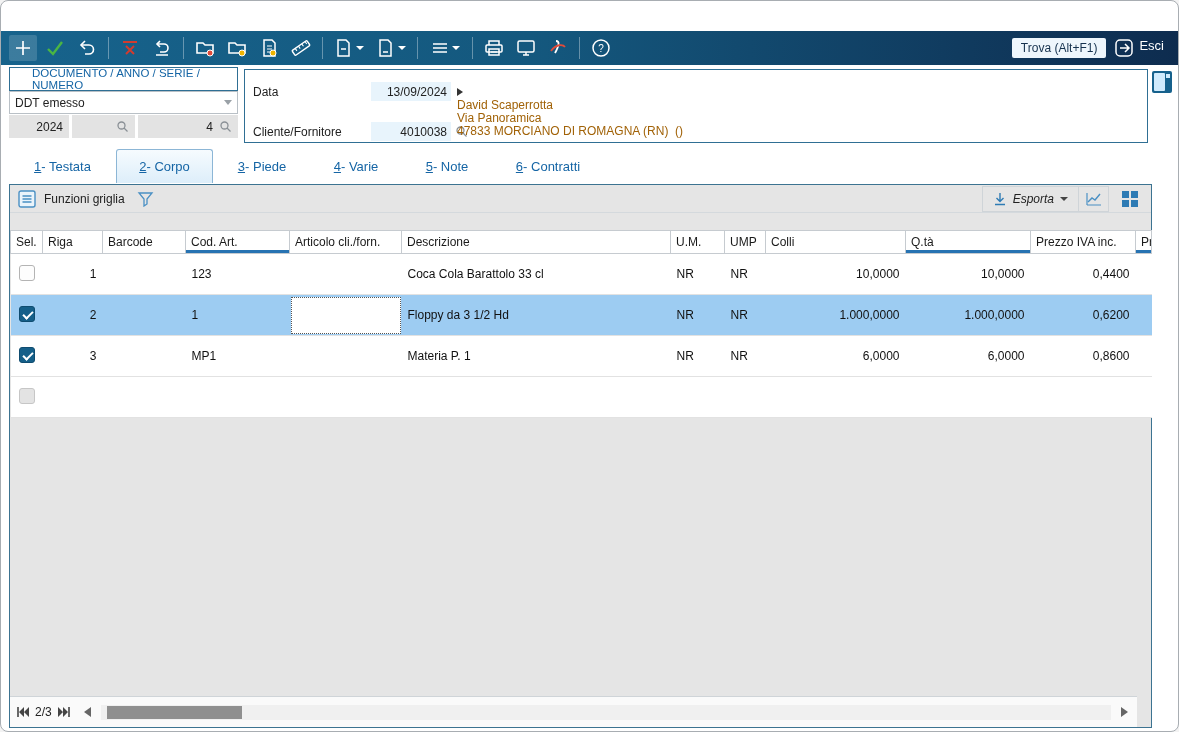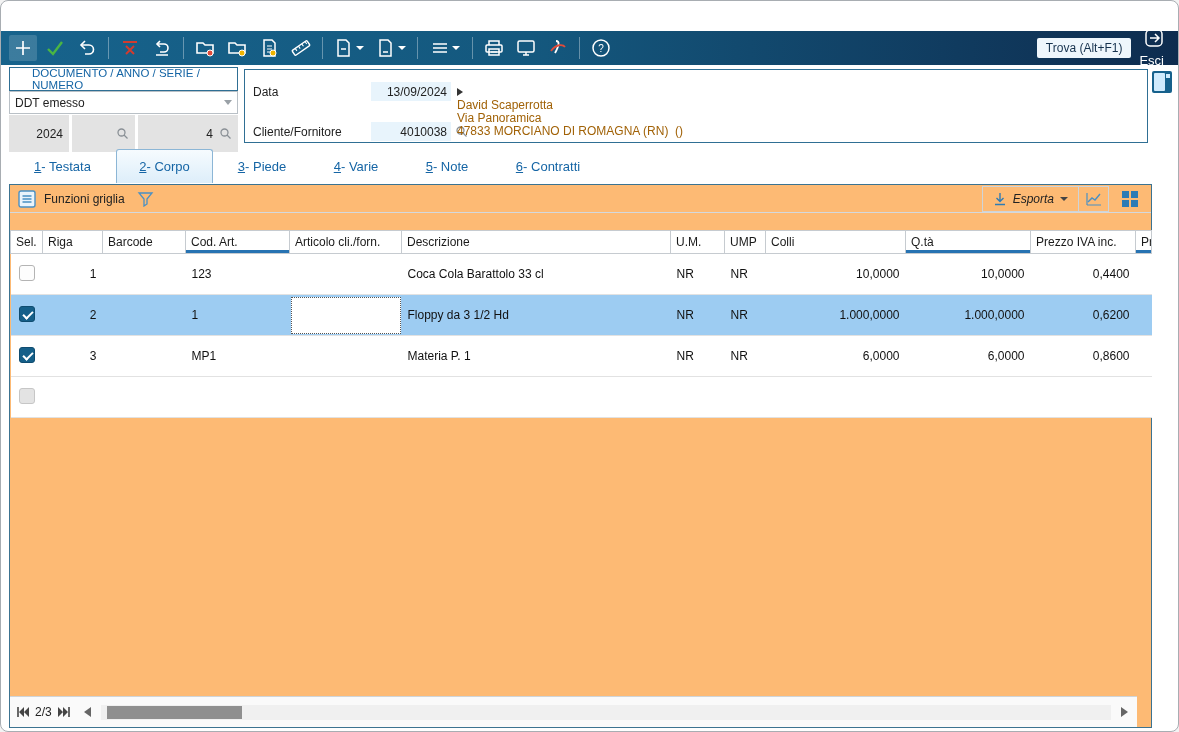--- a/index.html
+++ b/index.html
@@ -18,32 +18,32 @@
   .toolbar { position:absolute; left:0; top:30px; right:0; height:34px;
              background:linear-gradient(90deg,#17638c 0%,#14587e 45%,#0e2c4f 100%);
              display:flex; align-items:center; padding:0 6px; }
   .tbi { width:28px; height:26px; display:flex; align-items:center; justify-content:center; margin:0 2px; border-radius:2px; }
   .tbi.hl { background:rgba(255,255,255,.16); }
   .tbi svg { display:block; }
   .tbsep { width:1px; height:22px; background:rgba(255,255,255,.35); margin:0 5px; }
   .caret { width:0; height:0; border-left:4px solid transparent; border-right:4px solid transparent; border-top:4px solid #fff; margin-left:2px; }
   .tb-right { margin-left:auto; display:flex; align-items:center; }
   .trova-btn { background:#eef6fc; color:#16324e; font-size:12px; padding:3px 9px; border-radius:2px; margin-right:8px; }
-  .esci-btn { display:flex; align-items:flex-end; gap:5px; color:#fff; font-size:13px; margin-right:8px;flex-direction:column; }
+  .esci-btn { display:flex; align-items:flex-start; gap:5px; color:#fff; font-size:13px; margin-right:8px; }
 
   
   .dochdr { position:absolute; left:8px; top:66px; width:1163px; height:78px; }
   .leftbox { position:absolute; left:0; top:0; width:229px; }
   .lb-title { border:1px solid #2f6f94; height:24px; display:flex; align-items:center; padding-left:22px;
               color:#1565a5; font-size:11.5px; }
   .combo { margin-top:0; border:1px solid #b9c0c6; height:23px; display:flex; align-items:center; padding-left:5px;
            font-size:12px; color:#222; background:#fff; position:relative; }
   .combo .caret2 { position:absolute; right:5px; width:0; height:0; border-left:4px solid transparent; border-right:4px solid transparent; border-top:5px solid #9aa1a7; }
   .fieldrow { display:flex; margin-top:1px; gap:3px; }
-  .gfield { background:#e3e3e3; height:37px; display:flex; align-items:center; justify-content:flex-end; font-size:12px; color:#222; padding:0 6px; }
+  .gfield { background:#e3e3e3; height:23px; display:flex; align-items:center; justify-content:flex-end; font-size:12px; color:#222; padding:0 6px; }
   .gfield.f1 { width:60px; }
   .gfield.f2 { width:63px; }
   .gfield.f3 { width:100px; }
   .rightbox { position:absolute; left:235px; top:2px; right:24px; height:74px; border:1px solid #2f6f94; background:#fff; }
   .hdr-row { position:absolute; left:8px; display:flex; align-items:center; font-size:12px; color:#222; }
   .hdr-row.r1 { top:12px; }
   .hdr-row.r2 { top:52px; }
   .hdr-label { width:118px; }
   .hdr-label.b { font-weight:normal; }
   .bluefield { width:80px; height:19px; background:#e8f4fc; display:flex; align-items:center; justify-content:flex-end; padding:0 4px; font-size:12px; color:#222; }
@@ -53,21 +53,21 @@
   .panel-toggle::after { content:""; position:absolute; left:2px; top:2px; width:11px; height:18px; background:#cfeafc; border-radius:1px; }
   .panel-toggle::before { content:""; position:absolute; right:2px; top:3px; width:4px; height:4px; background:#cfeafc; z-index:1; }
 
   
   .tabs { position:absolute; left:8px; top:148px; height:34px; display:flex; align-items:stretch; }
   .tab { display:flex; align-items:center; justify-content:center; font-size:13px; color:#1565a5; padding:0 4px; }
   .tab .num { text-decoration:underline; }
   .tab.active { background:linear-gradient(180deg,#f6fbfe,#ddeefa); border:1px solid #8cb6d6; border-bottom:none; border-radius:3px 3px 0 0; }
 
   
-  .gridpanel { position:absolute; left:8px; top:183px; width:1143px; height:544px; border:1px solid #3c7391; background:#fdba74; }
+  .gridpanel { position:absolute; left:8px; top:183px; width:1143px; height:544px; border:1px solid #3c7391; background:#e5e5e5; }
   .gridbar { position:absolute; left:0; top:0; right:0; height:28px; border-bottom:1px solid #d4d9dd; display:flex; align-items:center; padding:0 8px; }
   .gridbar .label { font-size:12px; color:#222; margin:0 12px 0 8px; }
   .gb-right { margin-left:auto; display:flex; align-items:center; }
   .exp-btn { display:flex; align-items:center; gap:6px; border:1px solid #cfd4d8; height:26px; padding:0 10px; font-size:12px; color:#222;font-style:italic; }
   .exp-caret { width:0; height:0; border-left:4px solid transparent; border-right:4px solid transparent; border-top:4px solid #444; }
   .chart-btn { width:30px; height:26px; border:1px solid #cfd4d8; border-left:none; display:flex; align-items:center; justify-content:center; }
   .tiles-btn { width:26px; height:26px; margin-left:8px; display:flex; align-items:center; justify-content:center; }
 
   
   table.grid { position:absolute; left:0; top:45px; border-collapse:collapse; table-layout:fixed; width:1141px; }

